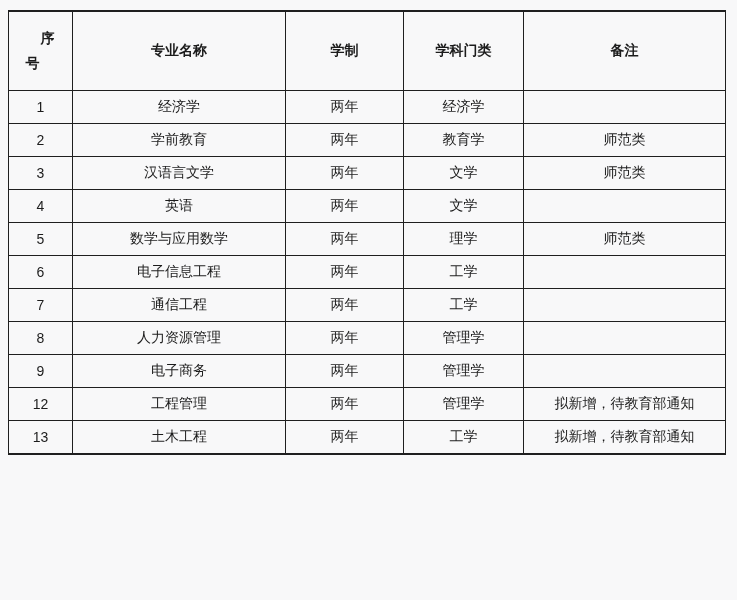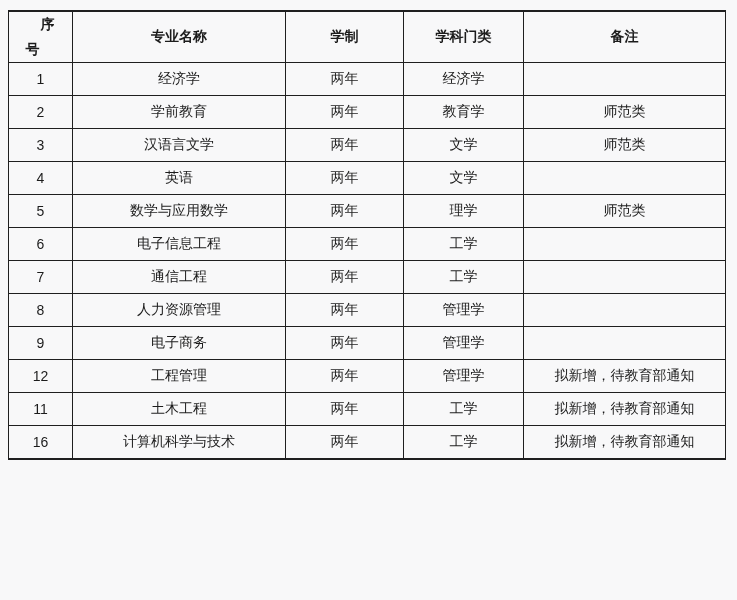--- a/index.html
+++ b/index.html
@@ -42,21 +42,21 @@
     font-weight: 700;
   }
   table.majors tbody td {
     height: 32px;
     font-weight: 400;
   }
   
   .seq-wrap {
     display: block;
     width: 30px;
-    margin: 0 auto;
+    margin: 14px auto;
     text-align: left;
     text-indent: 15px;
     white-space: normal;
     word-break: break-all;
     line-height: 25px;
   }
   col.c-no  { width: 64px; }
   col.c-maj { width: 213px; }
   col.c-dur { width: 118px; }
   col.c-cat { width: 120px; }
@@ -150,28 +150,21 @@
     <td></td>
   </tr>
         <tr>
     <td>12</td>
     <td>工程管理</td>
     <td>两年</td>
     <td>管理学</td>
     <td>拟新增，待教育部通知</td>
   </tr>
         <tr>
-    <td>11</td>
+    <td>13</td>
     <td>土木工程</td>
-    <td>两年</td>
-    <td>工学</td>
-    <td>拟新增，待教育部通知</td>
-  </tr>
-        <tr>
-    <td>16</td>
-    <td>计算机科学与技术</td>
     <td>两年</td>
     <td>工学</td>
     <td>拟新增，待教育部通知</td>
   </tr>
       </tbody>
   </table>
 </div>
 
 </body></html>

